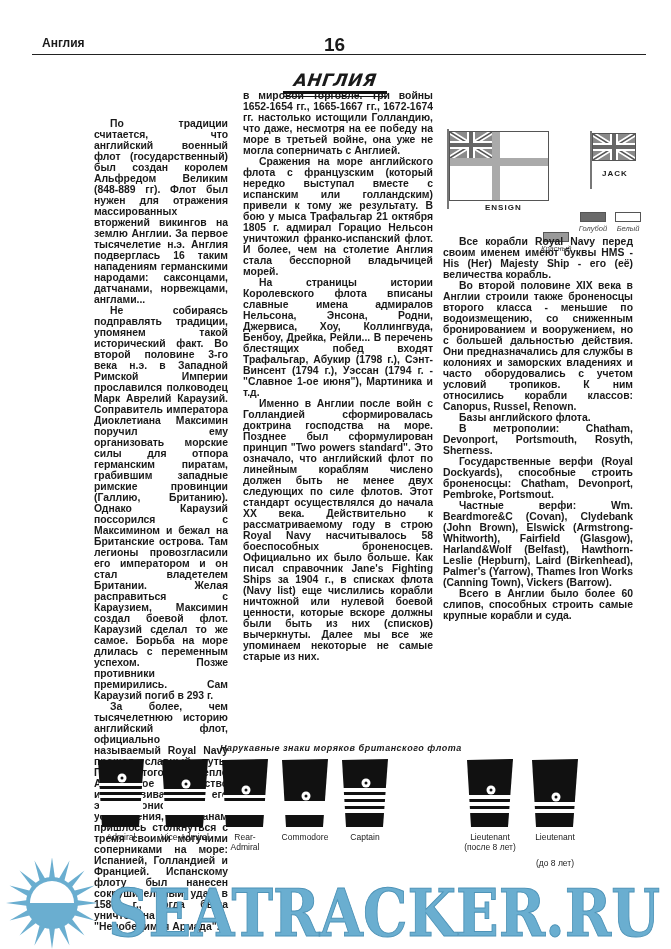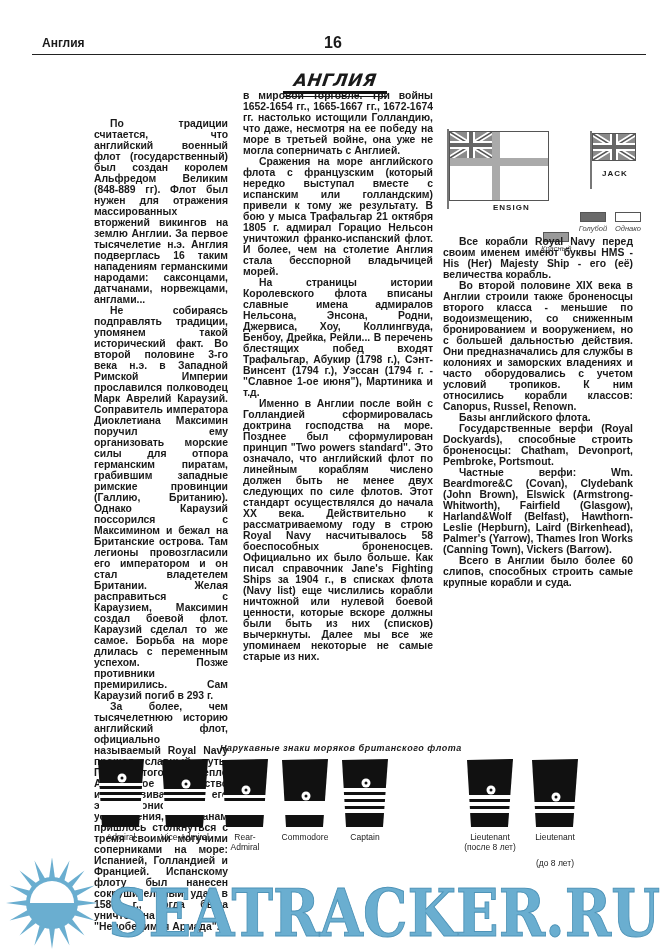--- a/index.html
+++ b/index.html
@@ -1,19 +1,19 @@
 <!DOCTYPE html>
 <html><head>
 <meta charset="utf-8">
 <style>
   html,body{margin:0;padding:0;background:#fff;}
   body{width:671px;height:949px;position:relative;overflow:hidden;font-family:"Liberation Sans",sans-serif;color:#1a1a1a;}
   .running-head{position:absolute;left:32px;top:36px;width:614px;height:18px;border-bottom:1.5px solid #222;}
   .rh-left{position:absolute;left:10px;top:0;font-weight:bold;font-size:12px;}
-  .rh-num{position:absolute;left:292px;top:-2px;font-weight:bold;font-size:16px;}
+  .rh-num{position:absolute;left:292px;top:-2px;font-weight:bold;font-size:19px;}
   .title-wrap{position:absolute;left:283px;top:70px;width:104px;text-align:center;}
   .title{font-family:"DejaVu Sans",sans-serif;font-weight:bold;font-style:italic;font-size:17px;letter-spacing:0.5px;display:inline-block;transform:skewX(-8deg);}
   .title-rule1{height:3px;background:#111;margin-top:1px;}
   .title-rule2{height:1px;background:#111;margin-top:2px;}
   .col{position:absolute;top:118px;font-size:10.4px;line-height:11px;text-align:justify;hyphens:manual;font-weight:bold;}
   .col p{margin:0;text-indent:16px;}
   .col1{left:94px;width:134px;}
   .col2{left:243px;width:190px;top:90px;}
   .col3{left:443px;width:190px;top:236px;}
   .flags{position:absolute;left:445px;top:125px;width:220px;height:110px;}
@@ -67,48 +67,49 @@
     <svg class="ens-canton" viewBox="0 0 42 26">
       <rect width="42" height="26" fill="#8a8a8a"></rect>
       <path d="M0 0 L42 26 M42 0 L0 26" stroke="#fff" stroke-width="5"></path>
       <path d="M0 0 L42 26 M42 0 L0 26" stroke="#555" stroke-width="1.5"></path>
       <path d="M21 0 V26 M0 13 H42" stroke="#fff" stroke-width="8"></path>
       <path d="M21 0 V26 M0 13 H42" stroke="#666" stroke-width="4"></path>
     </svg>
     <div class="ens-cross-v"></div>
     <div class="ens-cross-h"></div>
   </div>
-  <div class="flag-label" style="left:48px;top:78px;">ENSIGN</div>
+  <div class="flag-label" style="left:40px;top:78px;">ENSIGN</div>
   <div class="flagpole" style="left:145px;top:6px;height:58px;"></div>
   <svg class="jack" viewBox="0 0 42 26">
     <rect width="42" height="26" fill="#8a8a8a"></rect>
     <path d="M0 0 L42 26 M42 0 L0 26" stroke="#fff" stroke-width="5"></path>
     <path d="M0 0 L42 26 M42 0 L0 26" stroke="#555" stroke-width="1.5"></path>
     <path d="M21 0 V26 M0 13 H42" stroke="#fff" stroke-width="8"></path>
     <path d="M21 0 V26 M0 13 H42" stroke="#666" stroke-width="4"></path>
   </svg>
   <div class="flag-label" style="left:157px;top:44px;">JACK</div>
   <div class="legend-item" style="left:96px;margin-top:20px;">
     <div class="legend-swatch" style="background:#9a9a9a"></div>
     <span>Красный</span>
   </div>
   <div class="legend-item" style="left:133px;">
     <div class="legend-swatch" style="background:#6a6a6a"></div>
     <span>Голубой</span>
   </div>
   <div class="legend-item" style="left:168px;">
     <div class="legend-swatch" style="background:#fff"></div>
-    <span>Однако</span>
+    <span>Белый</span>
   </div>
 </div>
 
 <div class="col col3">
   <p>Все корабли Royal Navy перед своим именем имеют буквы HMS - His (Her) Majesty Ship - его (её) величества корабль.</p>
   <p>Во второй половине XIX века в Англии строили также броненосцы второго класса - меньшие по водоизмещению, со сниженным бронированием и вооружением, но с большей дальностью действия. Они предназначались для службы в колониях и заморских владениях и часто оборудовались с учетом условий тропиков. К ним относились корабли классов: Canopus, Russel, Renown.</p>
   <p>Базы английского флота.</p>
+  <p>В метрополии: Chatham, Devonport, Portsmouth, Rosyth, Sherness.</p>
   <p>Государственные верфи (Royal Dockyards), способные строить броненосцы: Chatham, Devonport, Pembroke, Portsmout.</p>
   <p>Частные верфи: Wm. Beardmore&amp;C (Covan), Clydebank (John Brown), Elswick (Armstrong-Whitworth), Fairfield (Glasgow), Harland&amp;Wolf (Belfast), Hawthorn-Leslie (Hepburn), Laird (Birkenhead), Palmer's (Yarrow), Thames Iron Works (Canning Town), Vickers (Barrow).</p>
   <p>Всего в Англии было более 60 слипов, способных строить самые крупные корабли и суда.</p>
 </div>
 
 <div class="insig-title">Нарукавные знаки моряков британского флота</div>
 <div class="insignia" id="insignia">
     <div class="ins" style="left: 6px;">
       <svg width="48" height="70" viewBox="0 0 48 70">
         <path d="M1 2 L47 1 L42 69 L5 69 Z" fill="#111"></path>

